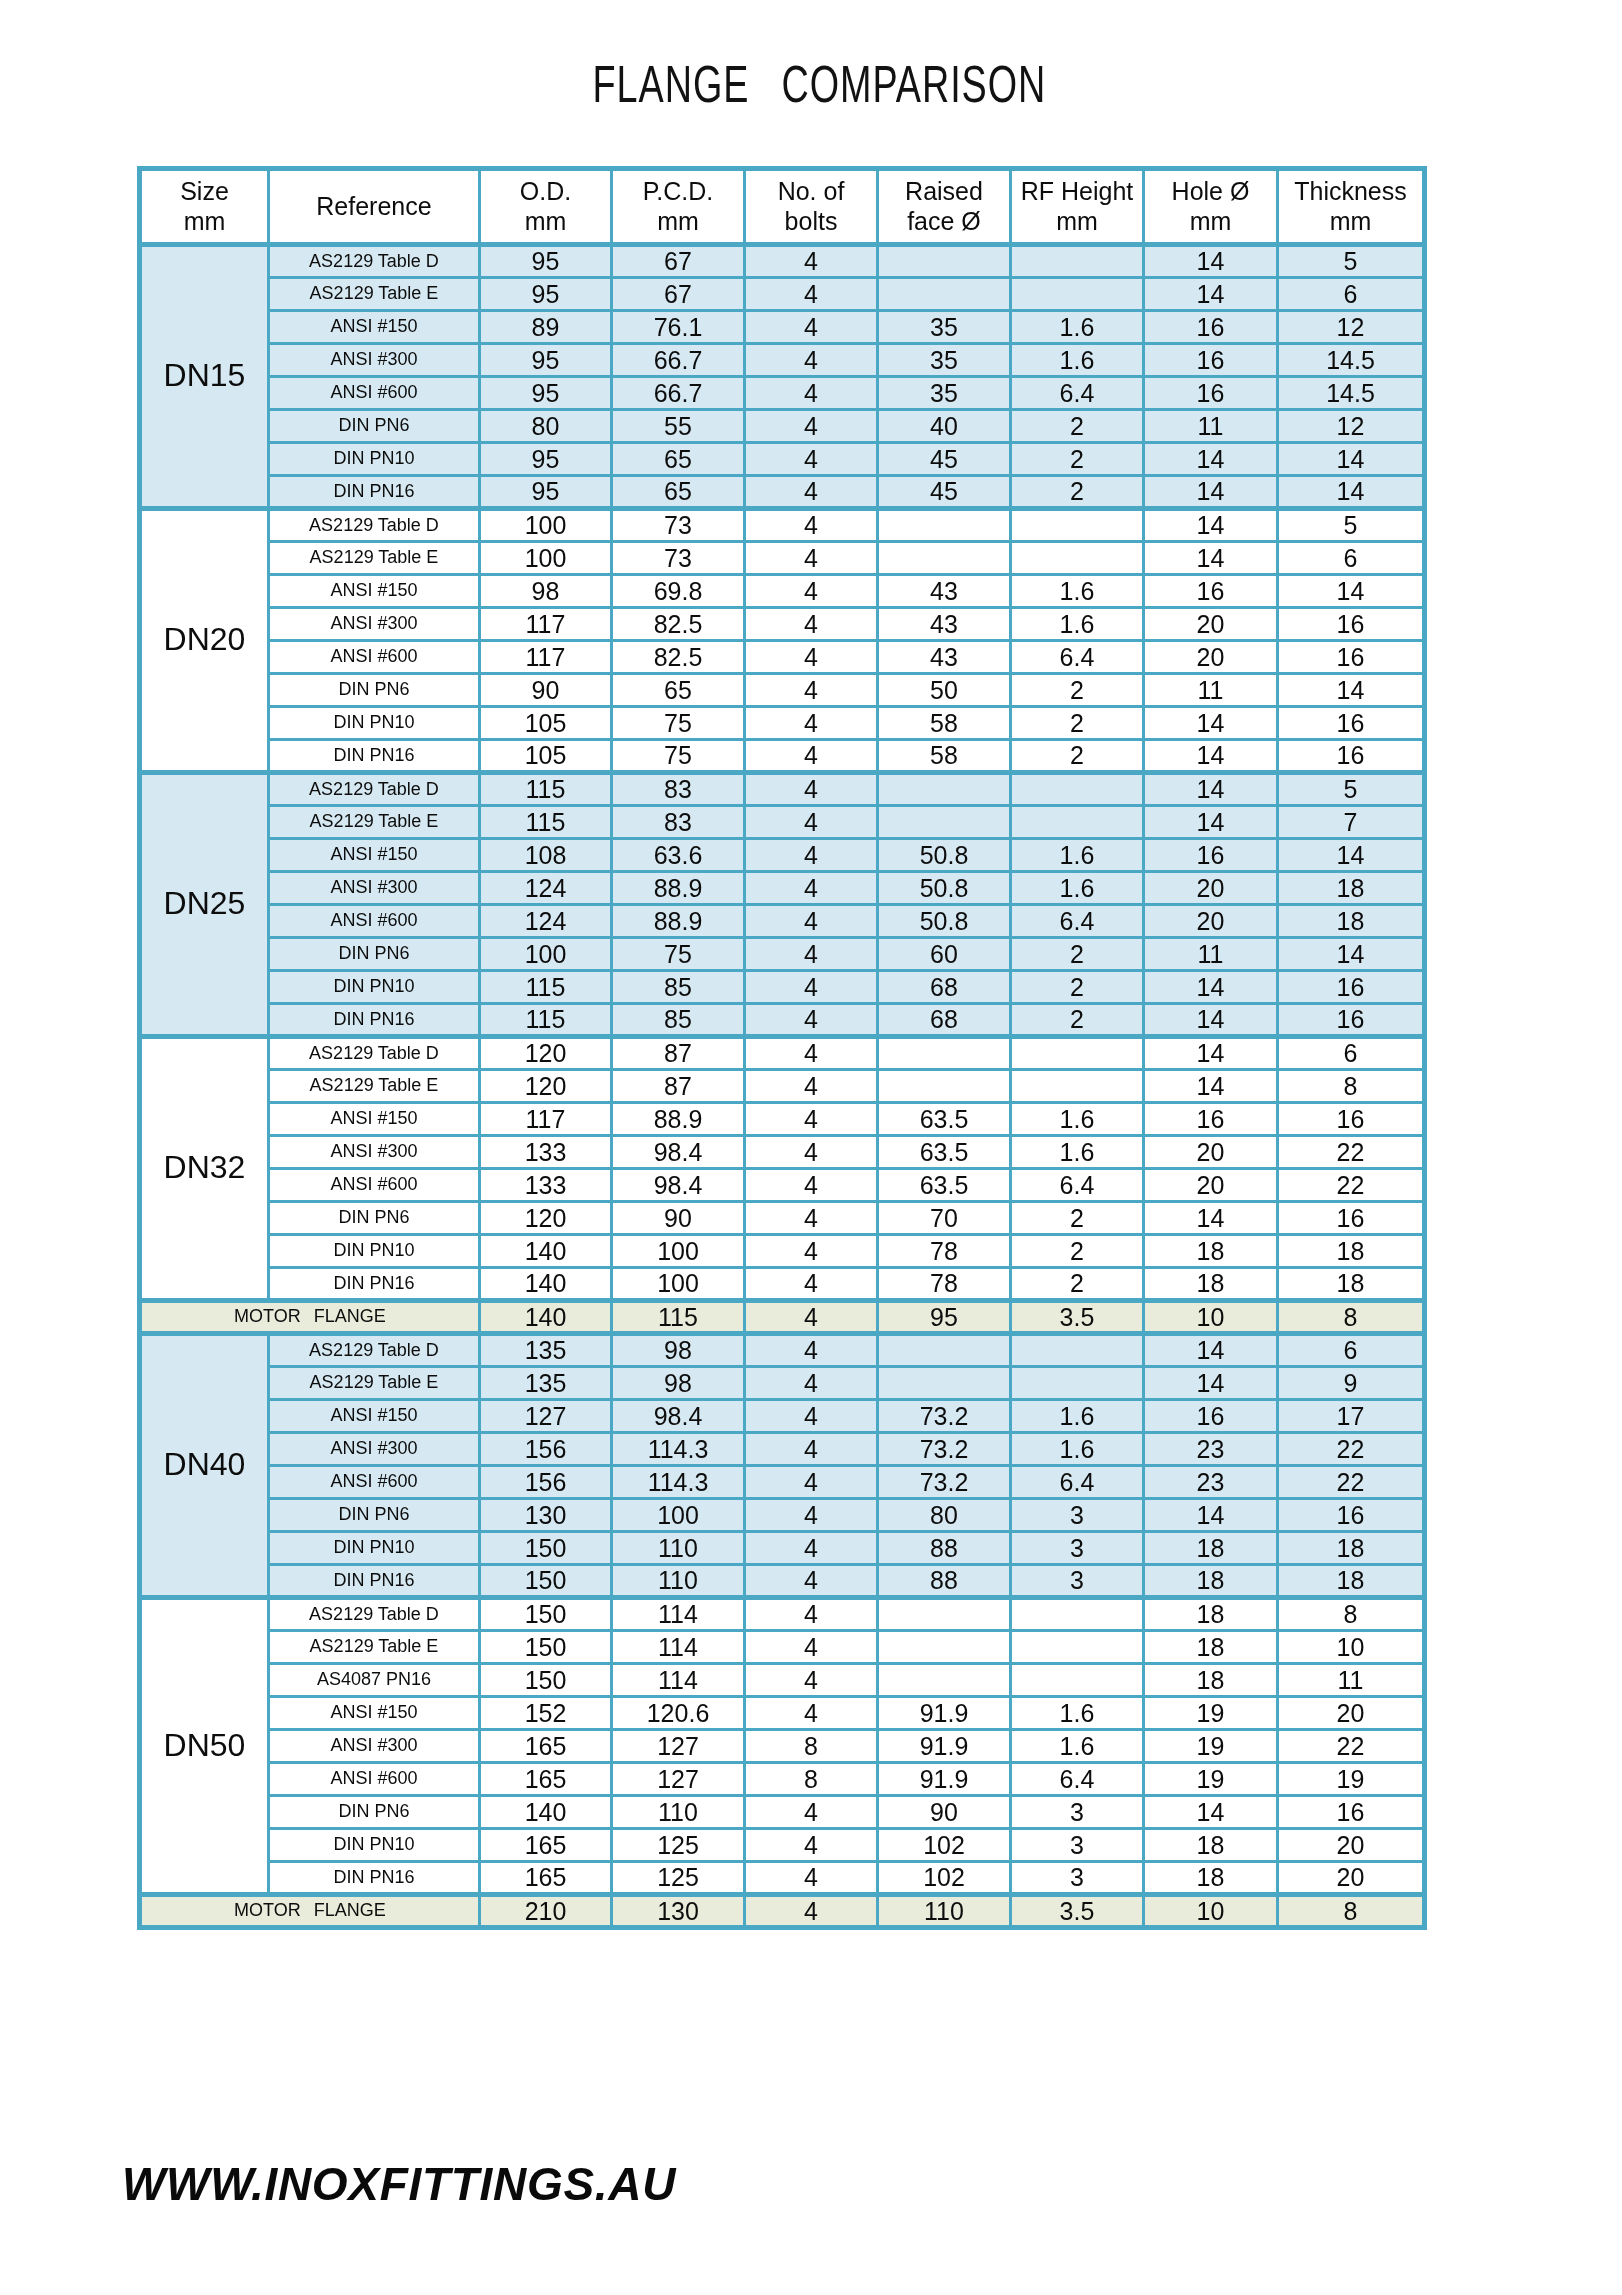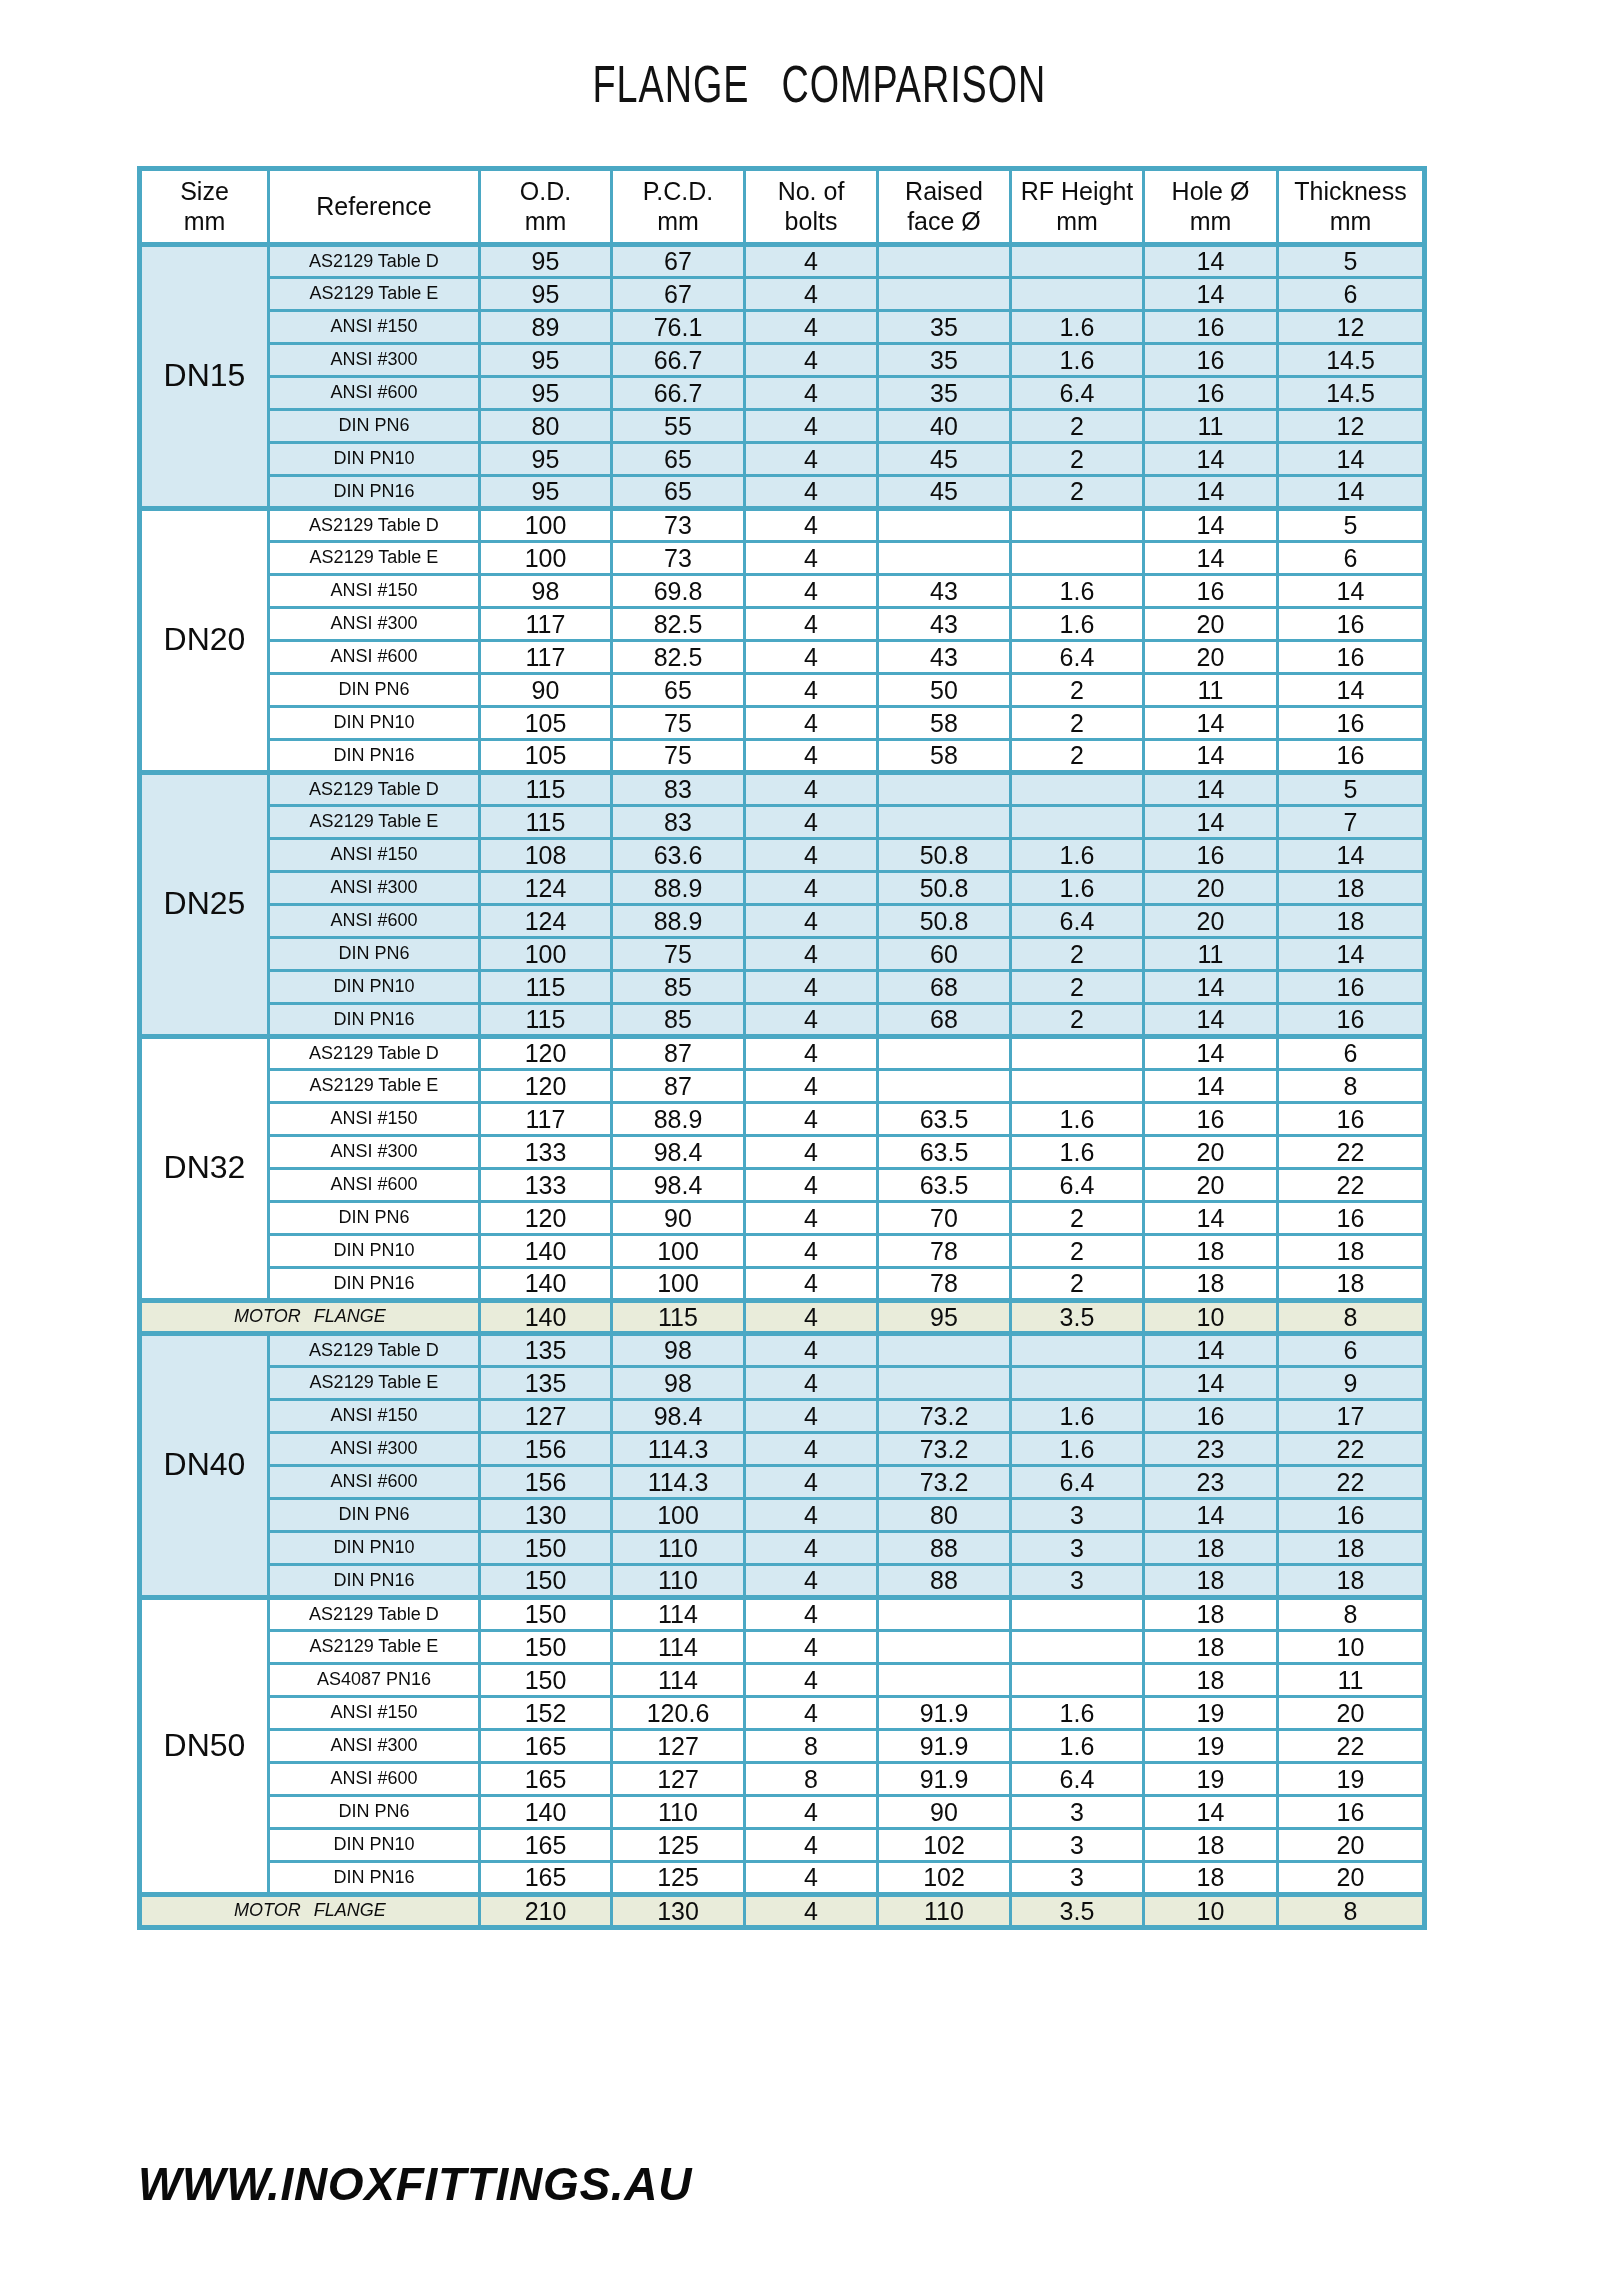--- a/index.html
+++ b/index.html
@@ -57,32 +57,31 @@
     display:flex;flex-direction:column;justify-content:space-evenly;
     height:63px;
   }
   .flange-table tbody td{height:33px;font-weight:400;}
   .flange-table tr.section-start td{border-top-width:5.9px;}
   .band-blue td{background:var(--band-blue);}
   .band-white td{background:var(--band-white);}
   .band-olive td{background:var(--band-olive);}
   td.size-cell{font-size:32px;}
   td.ref{font-size:18px;}
-  td.motor-label{word-spacing:0.45em;font-style:italic;}
+  td.motor-label{word-spacing:0.45em;}
 
   .site-footer{
     position:absolute;
     left:122px;top:2157px;
     font-size:46px;
     font-weight:700;
     font-style:italic;
     letter-spacing:0.7px;
     color:#0a0a0a;
     white-space:nowrap;
-    margin-left:16px;
   }
 </style>
 </head>
 <body>
 
 <div class="page-title">FLANGE COMPARISON</div>
 
 <table class="flange-table">
   <colgroup>
     <col style="width:129px">

